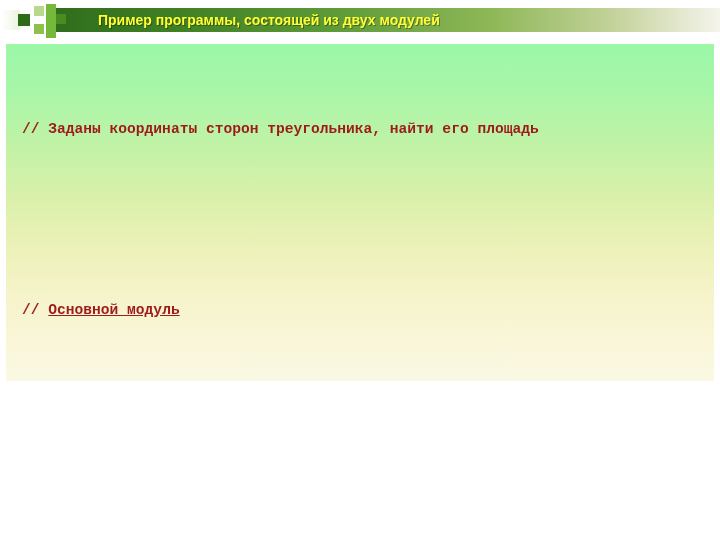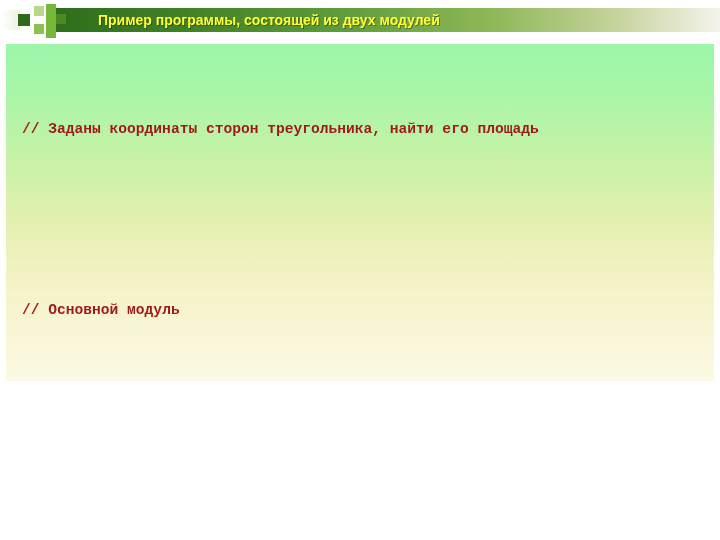--- a/index.html
+++ b/index.html
@@ -101,21 +101,21 @@
     font-weight: bold;
     line-height: 22.6px;
     white-space: pre;
     color: #000000;
   }
   .ln { display: block; height: 22.6px; white-space: pre; }
   .ln.blank { }
 
   
   .cmt   { color: #9e1b1b; }
-  .cmt-u { color: #9e1b1b; }
+  .cmt-u { color: #9e1b1b; text-decoration: underline; }
   .pre   { color: #0d6f7a; }
   .str   { color: #f0a22a; }
   .plain { color: #111111; }
 </style>
 </head>
 <body>
 
 <div id="slide">
 
   <div id="title-band">

